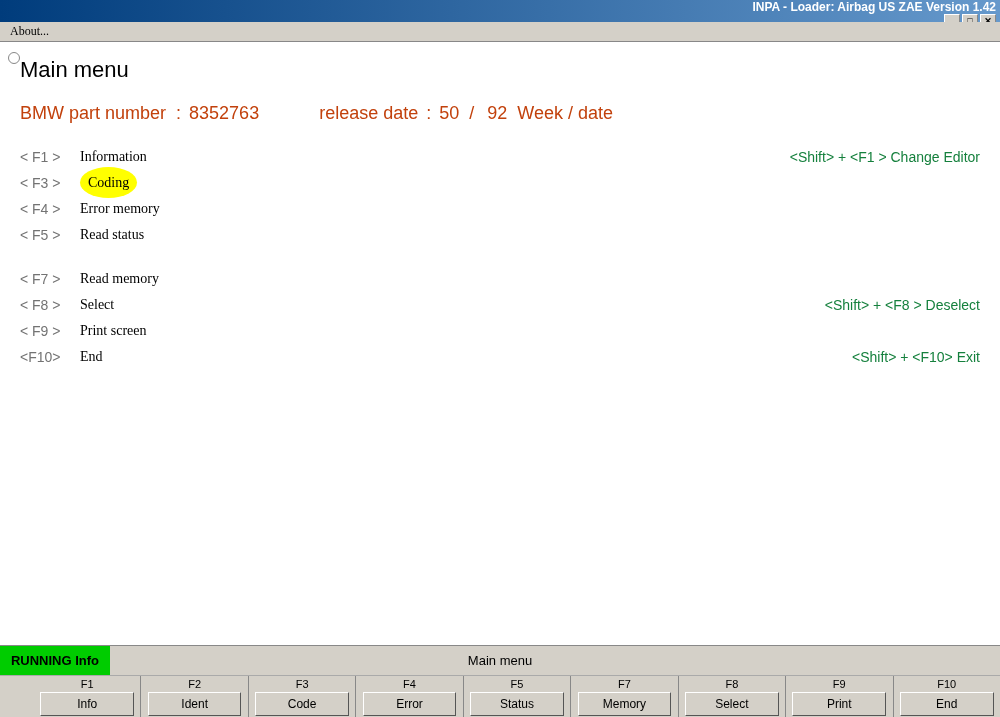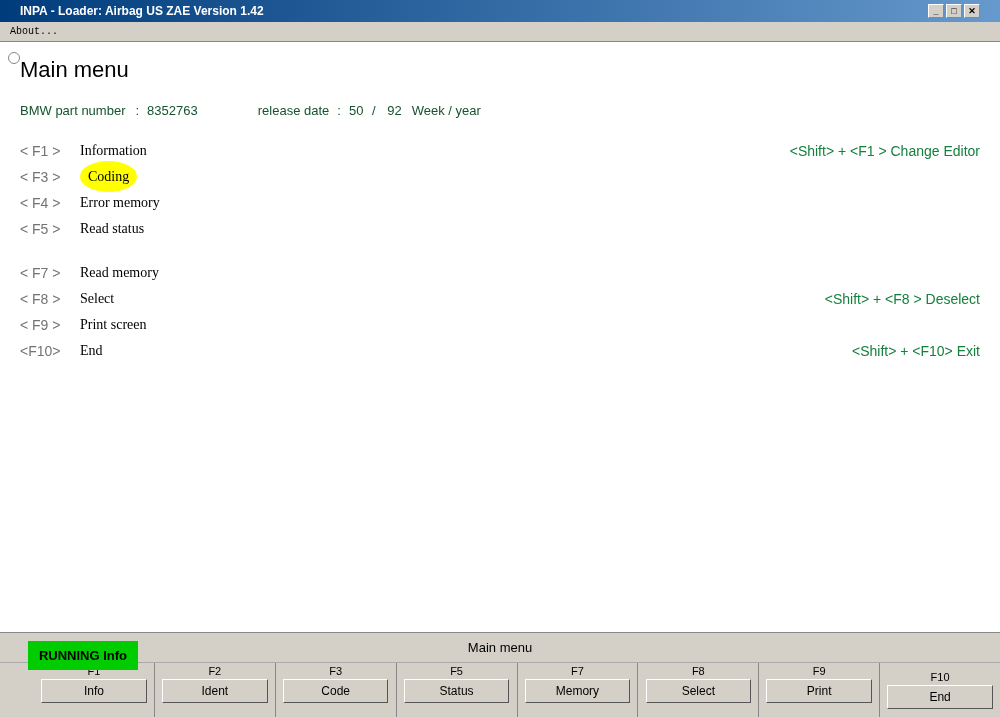--- a/index.html
+++ b/index.html
@@ -13,27 +13,28 @@
       display: flex;
       flex-direction: column;
     }
 
     
     #title-bar {
       background: linear-gradient(to right, #003c7c, #6699cc);
       color: white;
       height: 22px;
       display: flex;
-      align-items: center;
+      align-items: flex-end;
       justify-content: space-between;
-      padding: 0 20px;
+      padding: 0 4px;
       font-family: 'Arial', sans-serif;
       font-size: 12px;
       font-weight: bold;
       flex-shrink: 0;
+      flex-direction: column;
     }
     #title-controls {
       display: flex;
       gap: 2px;
     }
     .title-btn {
       width: 16px;
       height: 14px;
       background: #d4d0c8;
       border: 1px solid #888;
@@ -52,22 +53,22 @@
       background: #d4d0c8;
       height: 20px;
       display: flex;
       align-items: center;
       padding: 0 4px;
       border-bottom: 1px solid #888;
       flex-shrink: 0;
     }
     #menu-bar span {
       padding: 1px 6px;
-      font-family: Liberation Mono, monospace;
-      font-size: 10px;
+      font-family: Liberation Serif, serif;
+      font-size: 12px;
       cursor: pointer;
     }
 
     
     #main-content {
       flex: 1;
       background: white;
       position: relative;
       padding: 10px 20px;
       overflow: hidden;
@@ -91,22 +92,22 @@
       margin-bottom: 20px;
       margin-top: 5px;
       color: #000;
     }
 
     #part-info {
       display: flex;
       align-items: center;
       margin-bottom: 25px;
       font-family: 'Arial', sans-serif;
-      font-size: 13px;
-      color: #14532d;
+      font-size: 18px;
+      color: #c2410c;
     }
     .part-label { margin-right: 10px; }
     .part-value { margin-right: 60px; }
     .release-label { margin-right: 8px; }
     .release-week { margin-right: 5px; }
     .release-year { margin-right: 10px; }
 
     
     #menu-items {
       font-family: 'Arial', sans-serif;
@@ -146,39 +147,38 @@
       border-top: 1px solid #888;
       flex-shrink: 0;
       font-family: 'Arial', sans-serif;
       font-size: 13px;
       color: #000;
       position: relative;
     }
     #running-indicator {
       position: absolute;
       left: 0;
-      top: 8px;
+      top: 0;
       background: #00cc00;
       color: #000;
       height: 100%;
       width: 110px;
       display: flex;
       align-items: center;
       justify-content: center;
       font-weight: bold;
       font-size: 13px;
-      margin-left: 28px;
     }
     #status-title {
       font-size: 13px;
     }
 
     
     #fkey-bar {
-      height: 55px;
+      height: 42px;
       background: #d4d0c8;
       display: flex;
       flex-shrink: 0;
       border-top: 1px solid #aaa;
       padding-left: 34px;
     }
     .fkey-cell {
       flex: 1;
       display: flex;
       flex-direction: column;
@@ -233,21 +233,21 @@
 
   <div id="part-info">
     <span class="part-label">BMW part number</span>
     <span style="margin-right:8px">:</span>
     <span class="part-value">8352763</span>
     <span class="release-label">release date</span>
     <span style="margin-right:8px">:</span>
     <span class="release-week">50</span>
     <span style="margin-right:8px;">&nbsp;/&nbsp;</span>
     <span class="release-year">92</span>
-    <span>Week / year</span>
+    <span>Week / date</span>
   </div>
 
   <div id="menu-items">
 
     <div class="menu-row">
       <span class="menu-key">&lt; F1 &gt;</span>
       <span class="menu-label">Information</span>
       <span class="menu-shift">&lt;Shift&gt; + &lt;F1 &gt;  Change Editor</span>
     </div>
 
@@ -311,20 +311,24 @@
     </div>
     <div class="fkey-cell">
       <span class="fkey-num">F2</span>
       <button class="fkey-btn">Ident</button>
     </div>
     <div class="fkey-cell">
       <span class="fkey-num">F3</span>
       <button class="fkey-btn">Code</button>
     </div>
     <div class="fkey-cell">
+      <span class="fkey-num">F4</span>
+      <button class="fkey-btn">Error</button>
+    </div>
+    <div class="fkey-cell">
       <span class="fkey-num">F5</span>
       <button class="fkey-btn">Status</button>
     </div>
     <div class="fkey-cell">
       <span class="fkey-num">F7</span>
       <button class="fkey-btn">Memory</button>
     </div>
     <div class="fkey-cell">
       <span class="fkey-num">F8</span>
       <button class="fkey-btn">Select</button>

